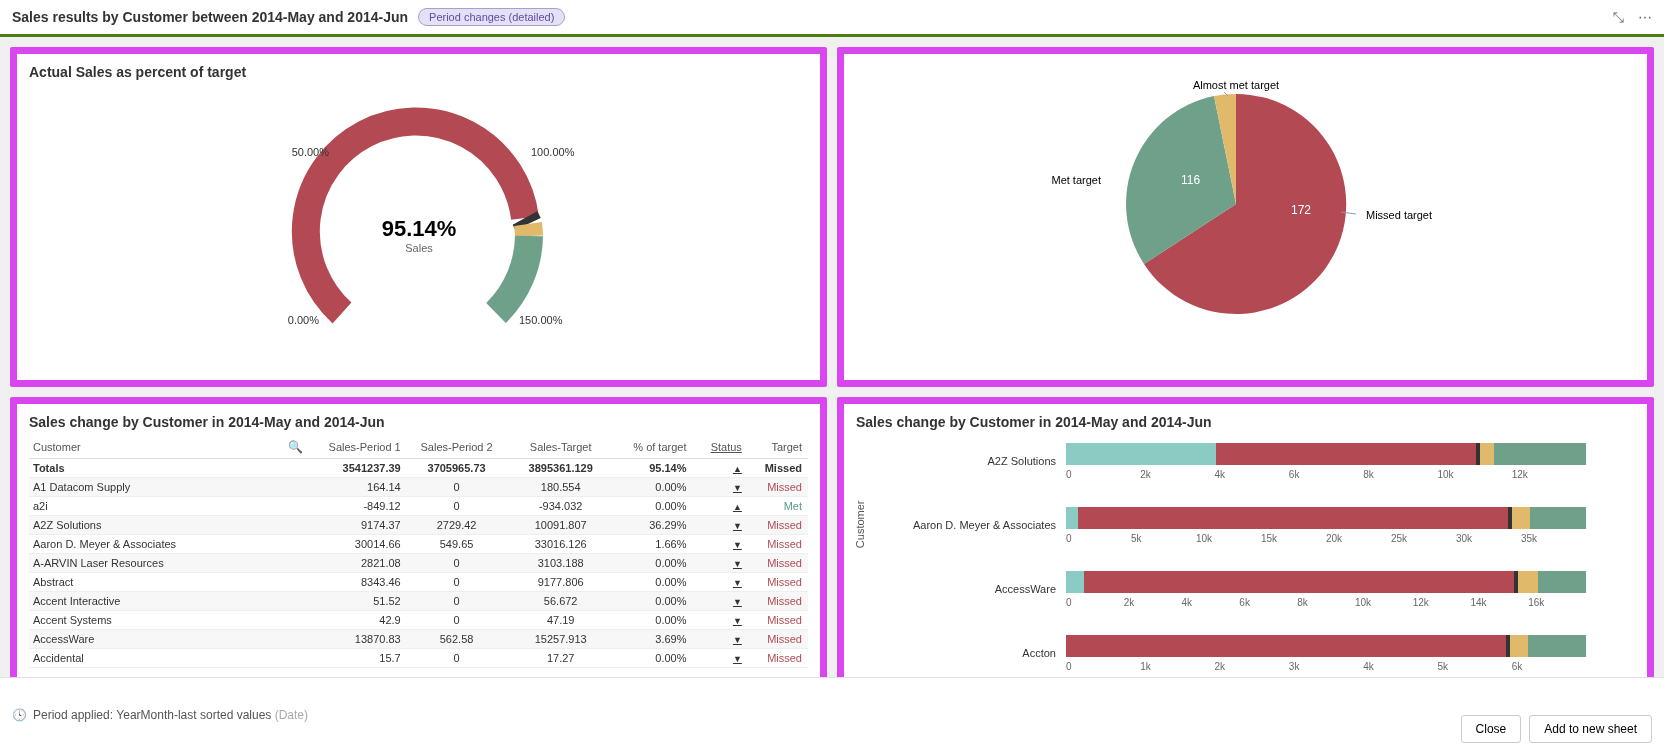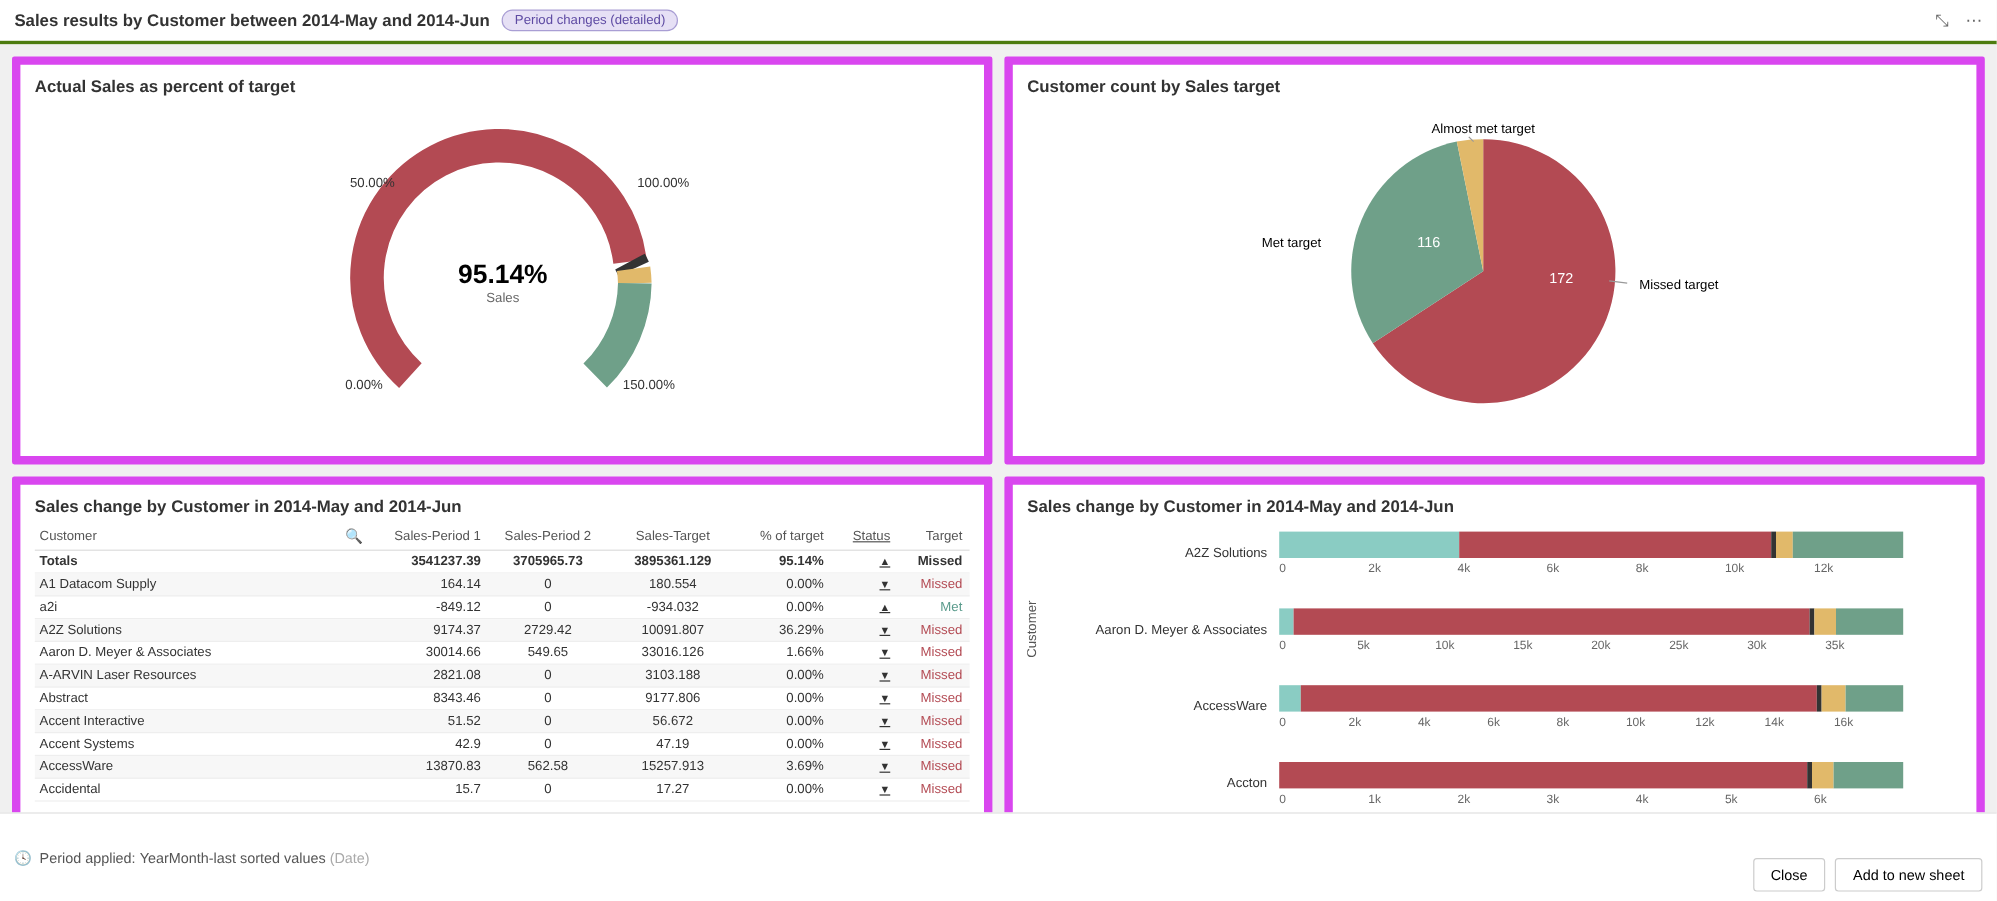--- a/index.html
+++ b/index.html
@@ -149,21 +149,20 @@
 
         <text x="140" y="228" class="gauge-tick" text-anchor="end">0.00%</text>
         <text x="150" y="60" class="gauge-tick" text-anchor="end">50.00%</text>
         <text x="352" y="60" class="gauge-tick" text-anchor="start">100.00%</text>
         <text x="340" y="228" class="gauge-tick" text-anchor="start">150.00%</text>
       </svg>
     </div>
   </div>
 
   <div class="panel">
-    <div class="panel-title">Customer count by Sales target</div>
     <div class="pie-wrap">
       <svg width="520" height="260" viewBox="0 0 520 260">
         <g transform="translate(250,130)">
 
           <path d="M 0 0 L 0 -110 A 110 110 0 1 1 -92 60 Z" fill="#b34a53"></path>
 
           <path d="M 0 0 L -92 60 A 110 110 0 0 1 -22 -108 Z" fill="#6fa089"></path>
 
           <path d="M 0 0 L -22 -108 A 110 110 0 0 1 0 -110 Z" fill="#e1b96a"></path>
 

